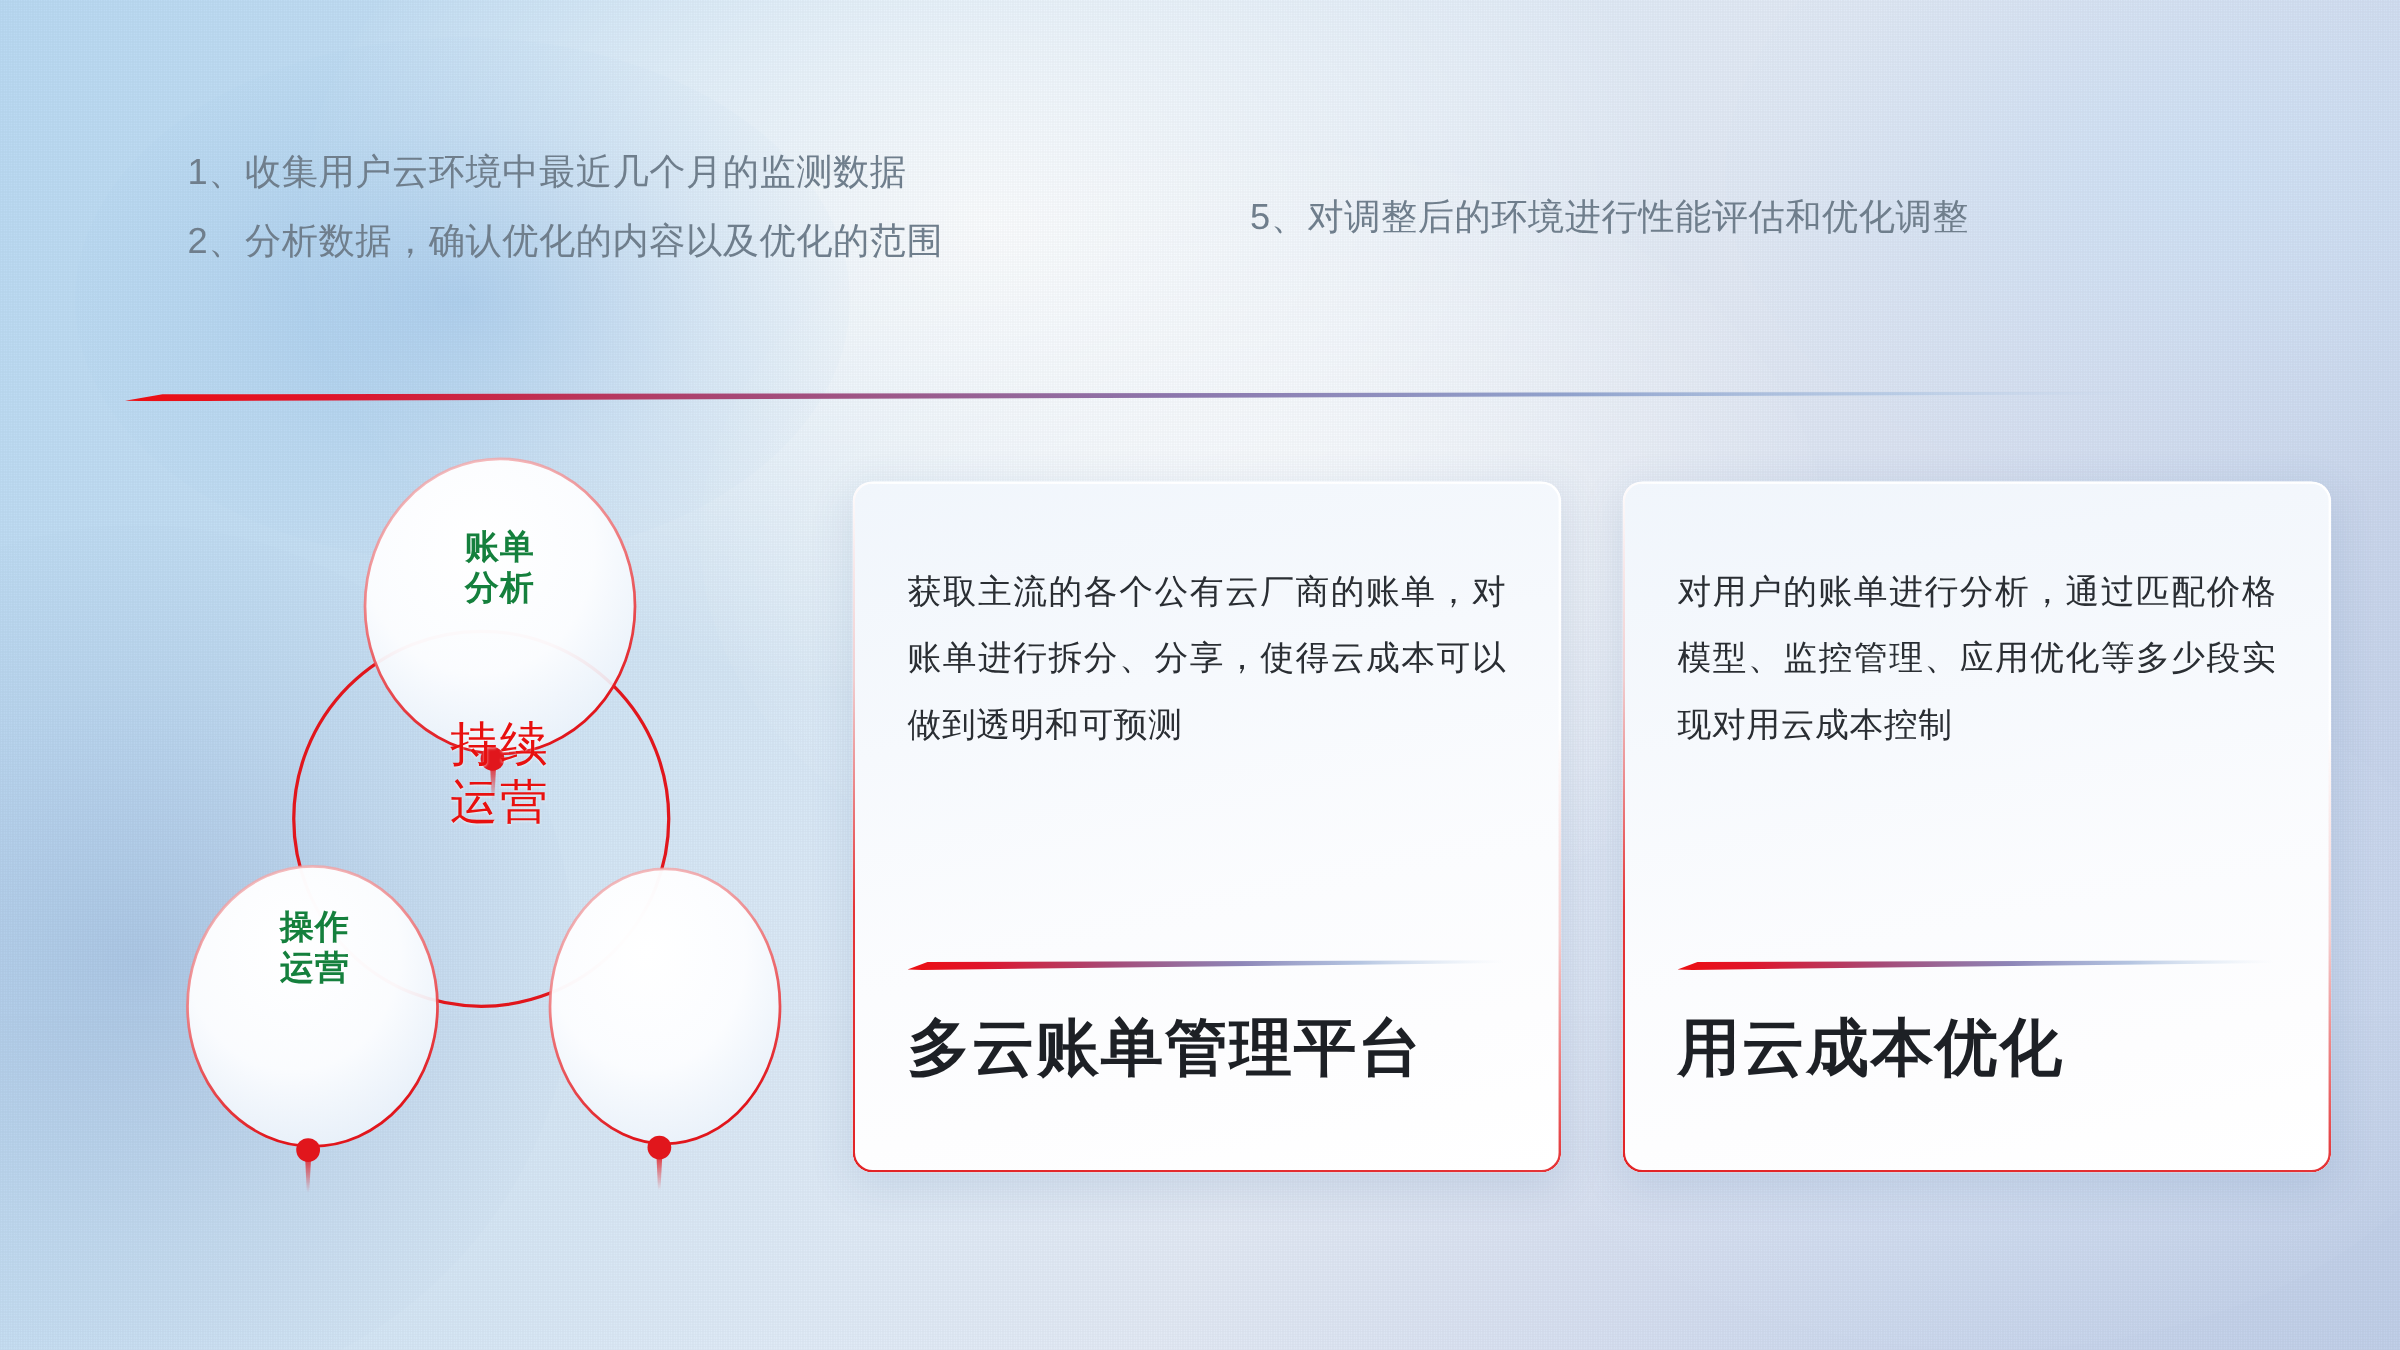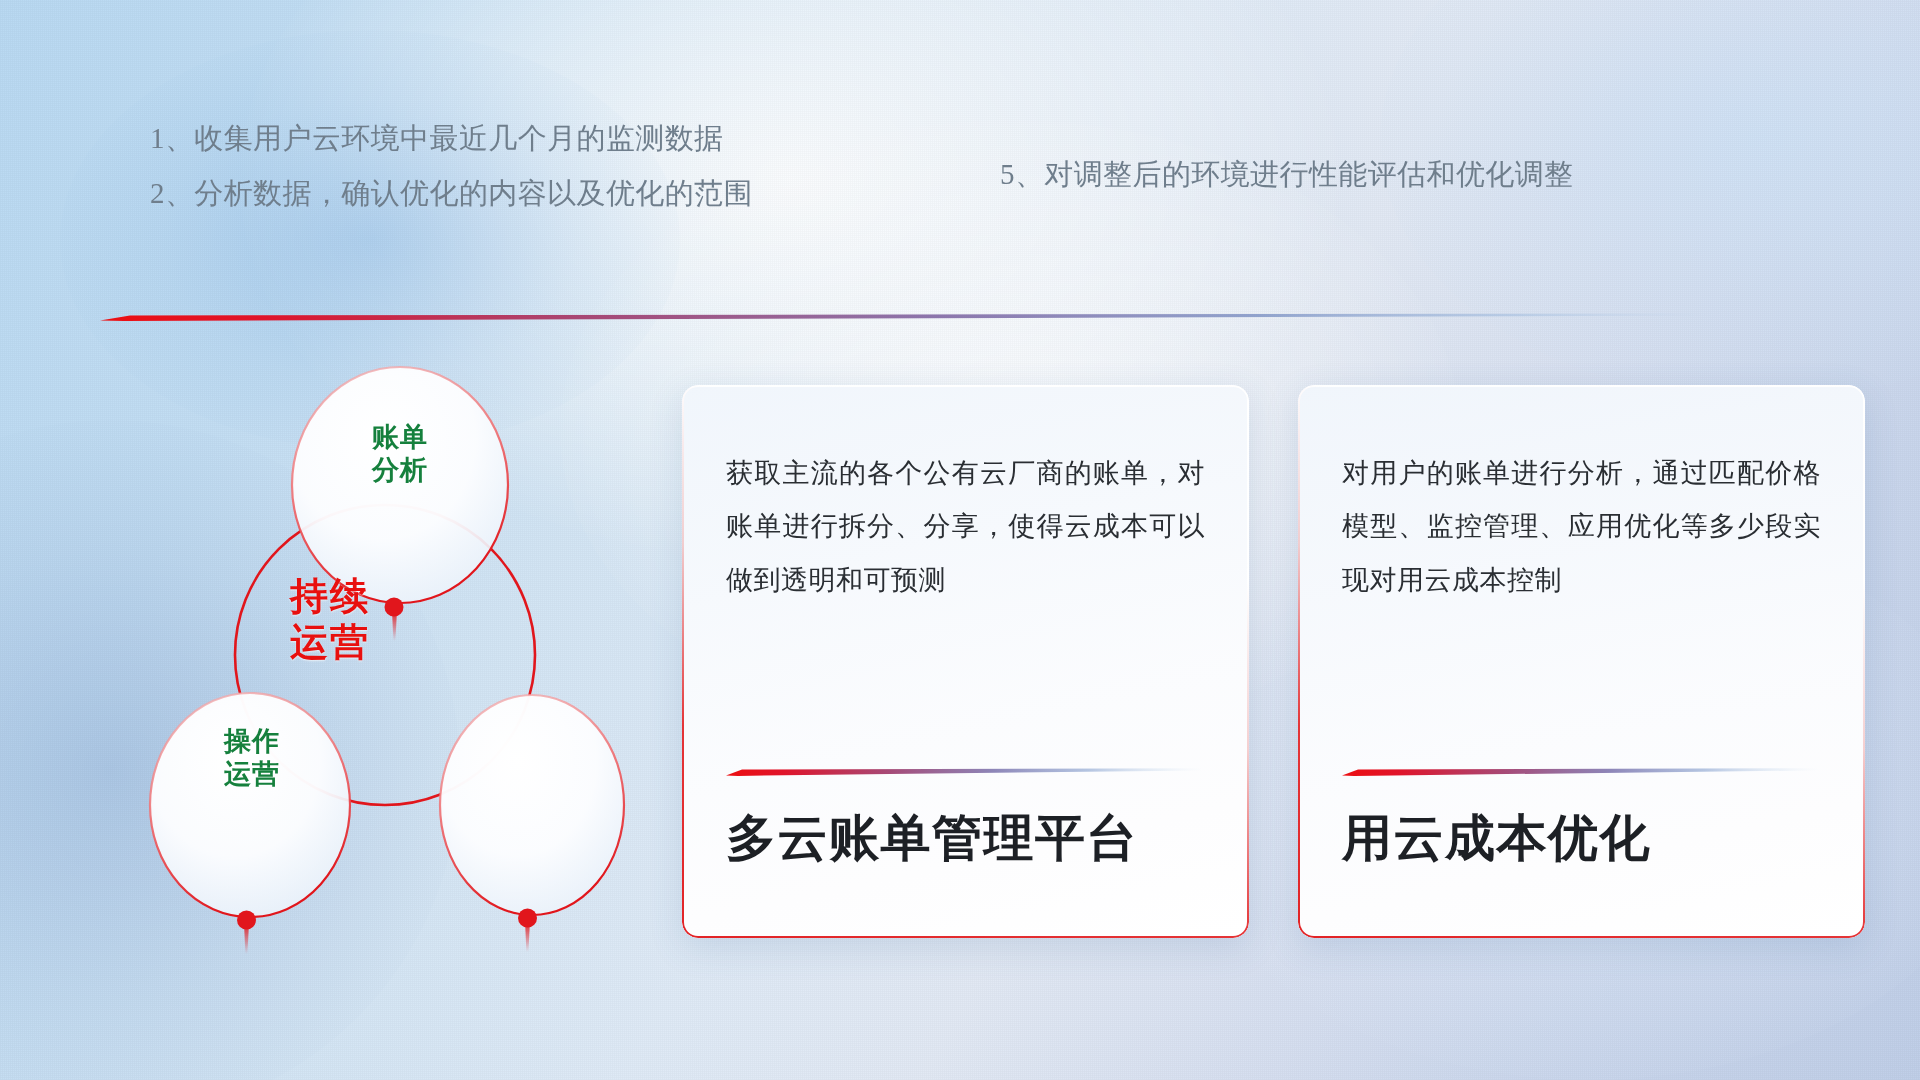--- a/index.html
+++ b/index.html
@@ -73,21 +73,20 @@
   }
 
   
   .steps-col {
     position: absolute;
     color: #6f7e8c;
     font-size: 29px;
     line-height: 1;
     letter-spacing: 0.4px;
     white-space: nowrap;
-    font-family: Liberation Serif, serif;
   }
   .steps-col.left { left: 150px; top: 124px; }
   .steps-col.right { left: 1000px; top: 160px; }
   .step-line {
     margin-bottom: 26px;
     display: block;
   }
   .step-line:last-child { margin-bottom: 0; }
 
   
@@ -116,23 +115,23 @@
     letter-spacing: 1px;
     white-space: pre-line;
   }
   .venn-label.top    { left: 215px; top: 76px;  width: 170px; }
   .venn-label.left   { left: 67px;  top: 380px; width: 170px; }
   .venn-label.right  { left: 348px; top: 380px; width: 170px; }
   .venn-center {
     position: absolute;
     left: 190px; top: 228px;
     width: 220px;
-    text-align: left;
+    text-align: center;
     color: #e8100f;
-    font-weight: bold;
+    font-weight: normal;
     font-size: 38px;
     line-height: 1.22;
     letter-spacing: 2px;
     white-space: pre-line;
     text-shadow: 0 1px 2px rgba(255,255,255,0.65);
   }
 
   
   .card {
     position: absolute;

